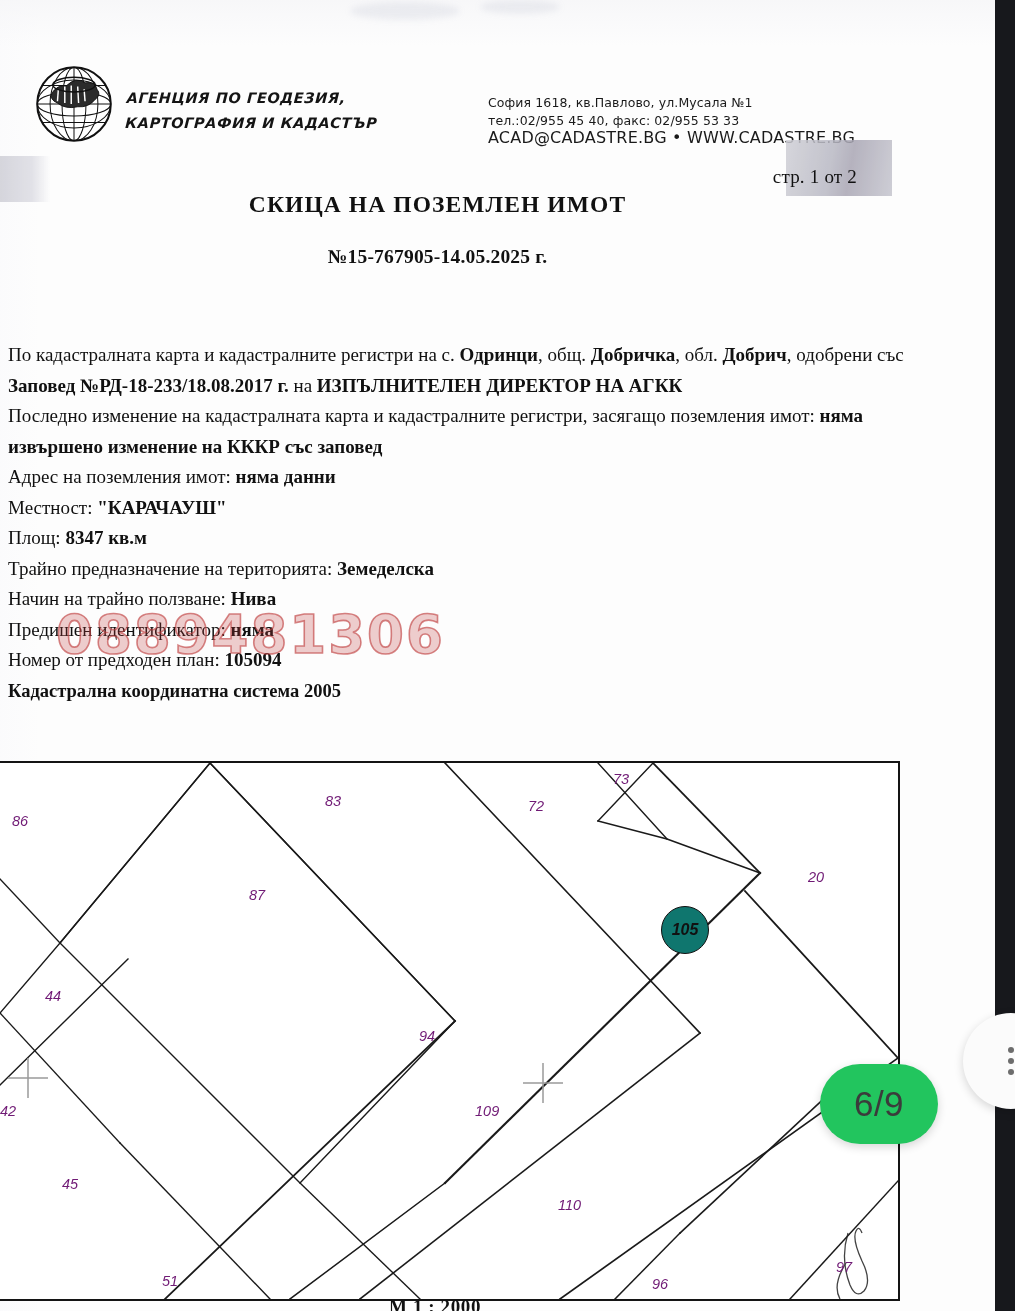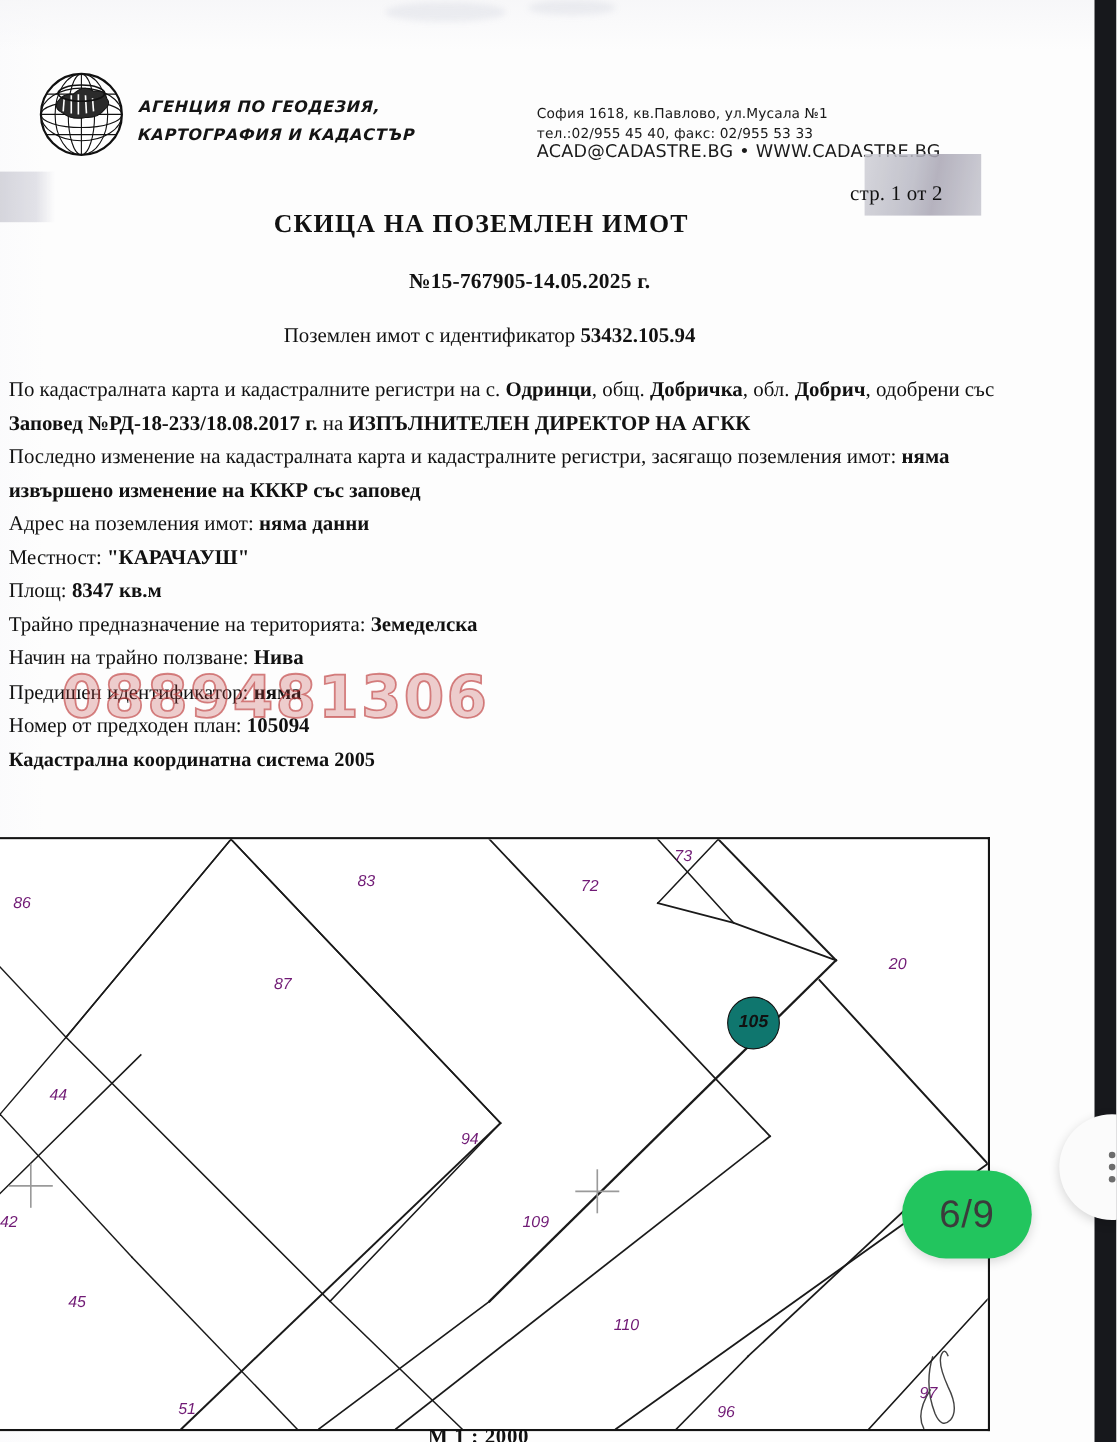--- a/index.html
+++ b/index.html
@@ -119,21 +119,20 @@
     letter-spacing: 1.1px;
   }
   .doc-number {
     position: absolute;
     left: 0; top: 246px;
     width: 875px;
     text-align: center;
     font-size: 19.5px;
     font-weight: bold;
     letter-spacing: .2px;
-    padding-left: 44px;
   }
   .doc-ident {
     position: absolute;
     left: 0; top: 295px;
     width: 890px;
     text-align: center;
     font-size: 19px;
   }
 
   
@@ -301,24 +300,20 @@
       <div>тел.:02/955 45 40, факс: 02/955 53 33</div>
       <div class="line3">ACAD@CADASTRE.BG • WWW.CADASTRE.BG</div>
     </div>
 
     <div class="gray-smear"></div>
   </div>
 
   <div class="page-of">стр. 1 от 2</div>
   <div class="doc-title">СКИЦА НА ПОЗЕМЛЕН ИМОТ</div>
   <div class="doc-number">№15-767905-14.05.2025 г.</div>
-  <div class="doc-ident">
-    <span>Поземлен имот с идентификатор</span>
-    <b>53432.105.94</b>
-  </div>
 
   <div id="body-text">
 
     <p>
       <span>По кадастралната карта и кадастралните регистри на с.</span>
       <b>Одринци</b><span>, общ.</span>
       <b>Добричка</b><span>, обл.</span>
       <b>Добрич</b><span>, одобрени със</span>
       <b>Заповед</b>
       <b>№РД-18-233/18.08.2017 г.</b>

